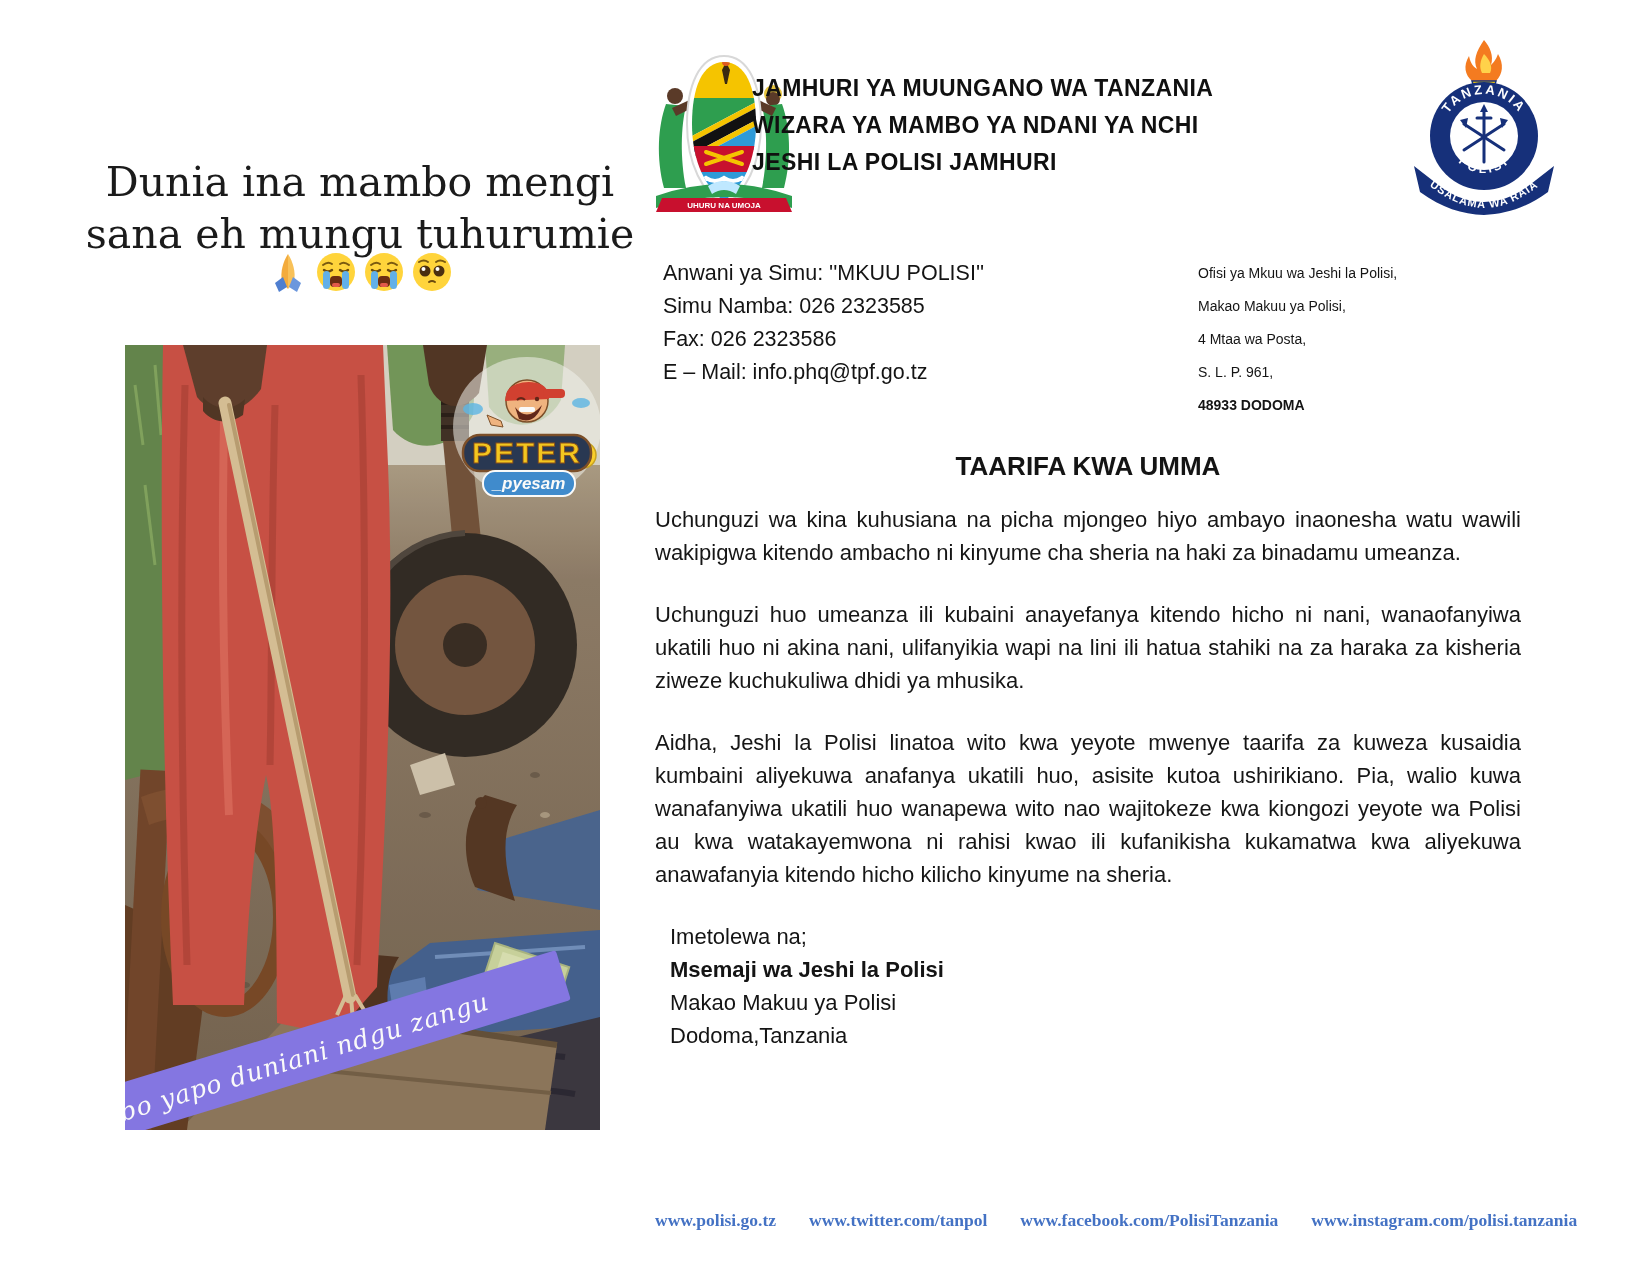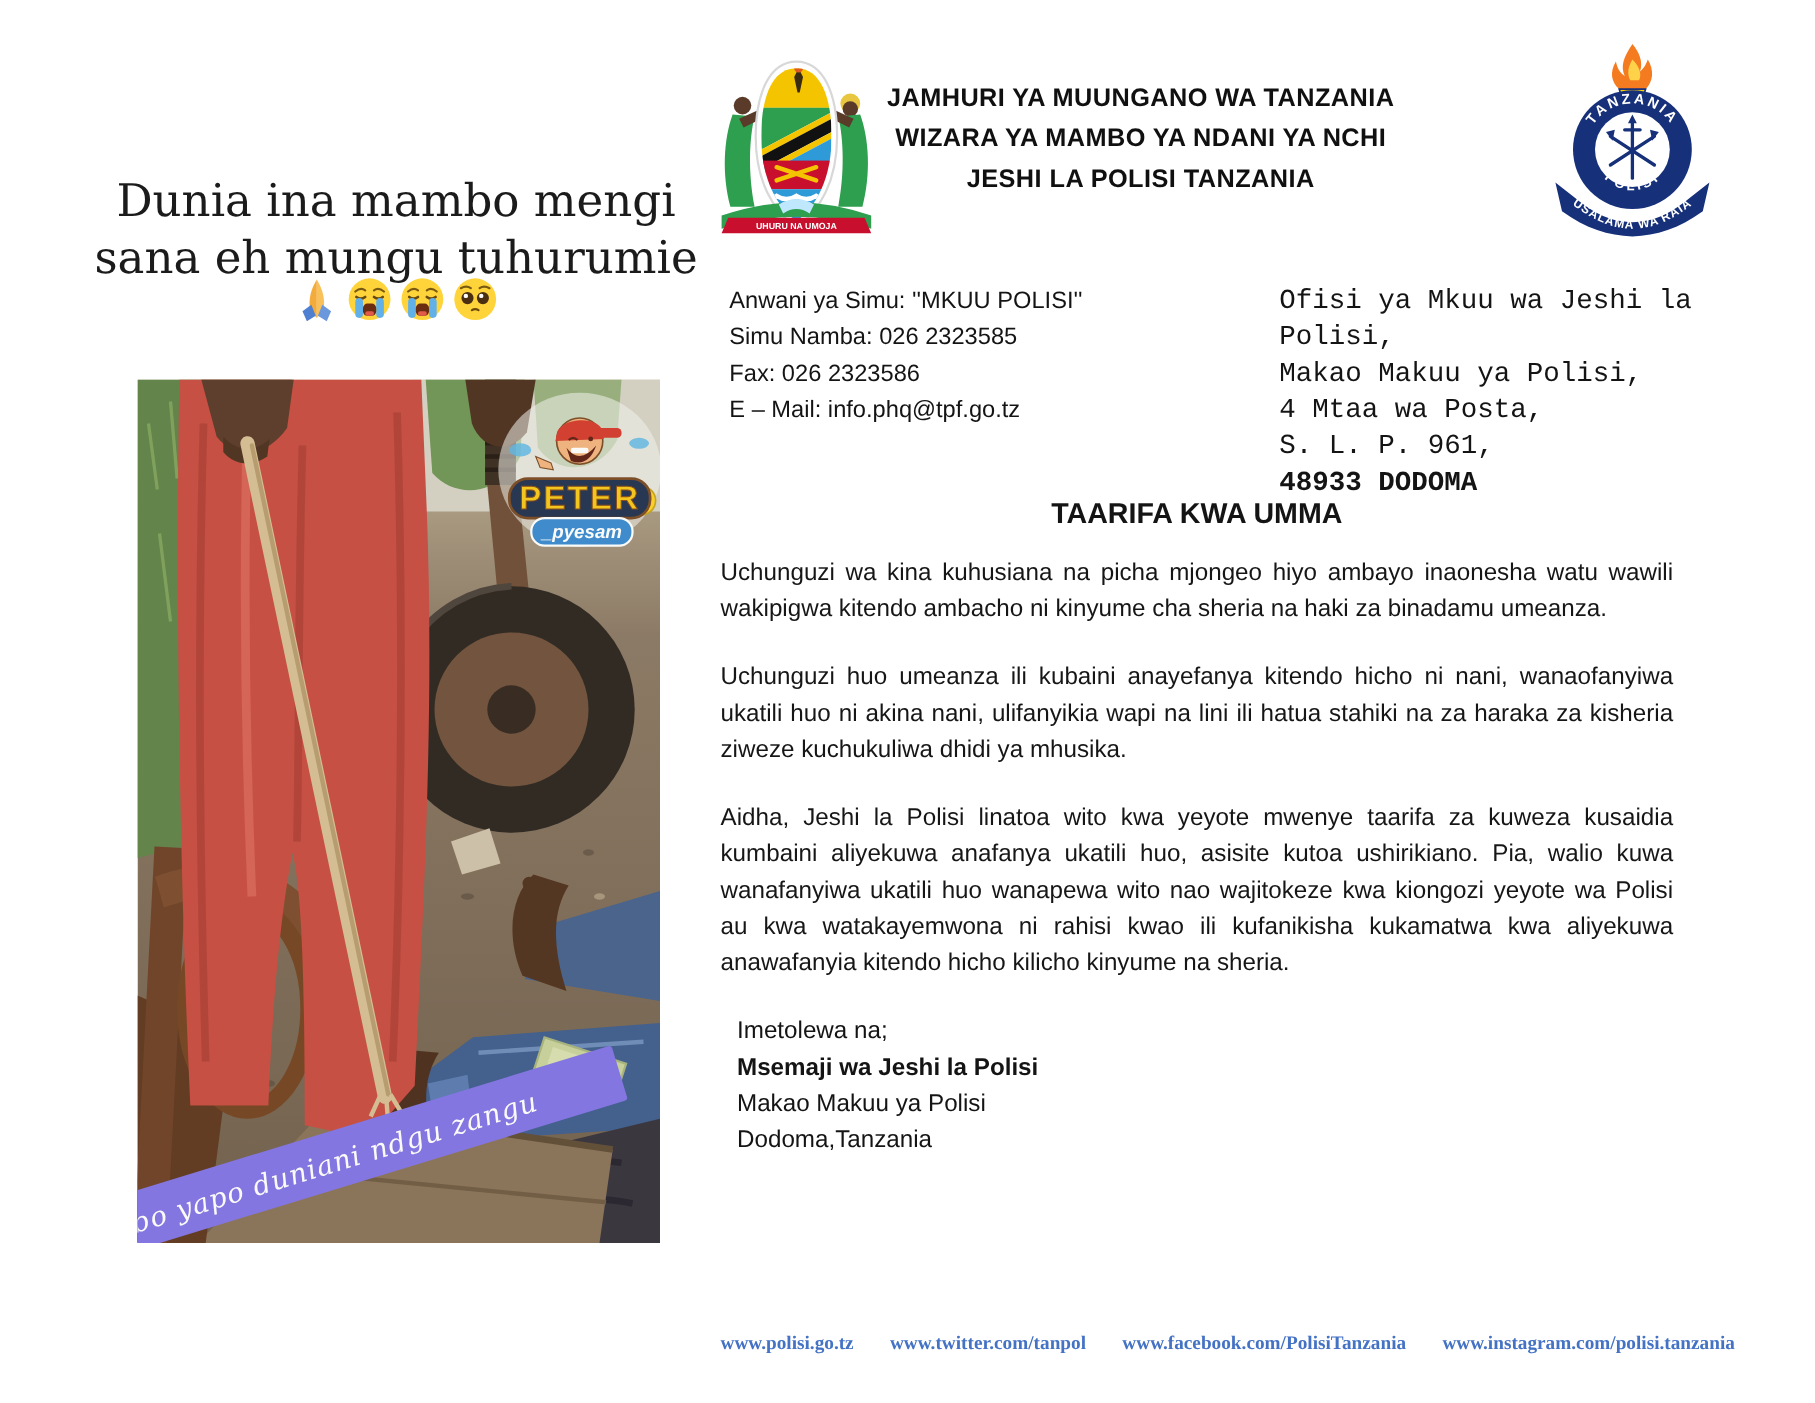--- a/index.html
+++ b/index.html
@@ -1,32 +1,32 @@
 <!DOCTYPE html>
 <html><head>
 <meta charset="utf-8">
 <style>
   html,body{margin:0;padding:0;background:#ffffff;}
   .page{position:relative;width:1650px;height:1275px;background:#fff;overflow:hidden;
         font-family:"Liberation Sans",sans-serif;color:#141414;}
   
   .coat{position:absolute;left:648px;top:46px;}
   .badge{position:absolute;left:1402px;top:36px;}
-  .header-text{position:absolute;left:752px;top:70px;width:570px;text-align:center;
+  .header-text{position:absolute;left:752px;top:70px;width:570px;text-align:left;
                font-weight:bold;font-size:23px;line-height:37px;letter-spacing:.4px;color:#101010;}
   
   .caption{position:absolute;left:80px;top:156px;width:560px;text-align:center;
            font-family:"DejaVu Serif",serif;font-size:41px;line-height:52px;color:#1b1b1b;}
   .emoji-row{position:absolute;left:80px;top:250px;width:560px;display:flex;justify-content:center;gap:4px;}
   .emoji-row svg{display:block;}
   
   .photo{position:absolute;left:125px;top:345px;width:475px;height:785px;}
   
   .contact{position:absolute;left:663px;top:257px;font-size:21.5px;line-height:33px;}
-  .office{position:absolute;left:1163px;top:257px;font-size:25px;line-height:33px;font-family:Liberation Mono, monospace;}
+  .office{position:absolute;left:1198px;top:257px;font-size:14px;line-height:33px;}
   .bold{font-weight:bold;}
   
   .doc-column{position:absolute;left:655px;top:447px;width:866px;}
   .doc-title{text-align:center;font-weight:bold;font-size:26px;line-height:38px;margin:0 0 18px 0;}
   .doc-column p{margin:0 0 29px 0;font-size:22px;line-height:33px;text-align:justify;
                 text-justify:inter-word;color:#161616;}
   .signature{font-size:22px;line-height:33px;margin-left:15px;}
   
   .footer{position:absolute;left:655px;top:1210px;width:880px;display:flex;gap:33px;
           font-family:"Liberation Serif",serif;font-weight:bold;font-size:17.5px;}
@@ -73,21 +73,21 @@
     <path d="M8,150 Q76,126 144,150 L144,162 Q76,140 8,162 Z" fill="#2e9e4f"></path>
     <path d="M60,140 Q76,130 92,140 L88,148 Q76,140 64,148 Z" fill="#bfe8ff"></path>
 
     <path d="M14,152 L138,152 L144,166 L8,166 Z" fill="#c8102e"></path>
     <text x="76" y="162" text-anchor="middle" font-size="8" font-weight="bold" fill="#ffffff" font-family="Liberation Sans, sans-serif">UHURU NA UMOJA</text>
   </svg>
 
   <div class="header-text">
     <div>JAMHURI YA MUUNGANO WA TANZANIA</div>
     <div>WIZARA YA MAMBO YA NDANI YA NCHI</div>
-    <div>JESHI LA POLISI TANZANIA</div>
+    <div>JESHI LA POLISI JAMHURI</div>
   </div>
 
   <svg class="badge" width="164" height="186" viewBox="0 0 164 186">
     <defs>
       <path id="arcTop" d="M 40,100 A 42,42 0 1 1 124,100"></path>
       <path id="arcBot" d="M 47,102 A 35,35 0 0 0 117,102"></path>
       <path id="arcRib" d="M 30,152 C 50,166 62,171 82,172 C 102,171 114,166 134,152"></path>
     </defs>
 
     <path d="M82,4 C74,16 71,24 75,33 C70,30 68,25 67,20 C61,30 63,39 70,45 L94,45 C101,38 102,28 96,18 C94,24 91,27 89,29 C92,20 88,11 82,4 Z" fill="#f47b20"></path>

